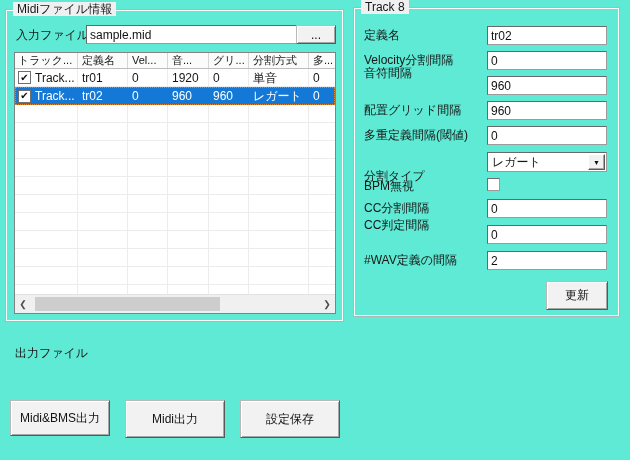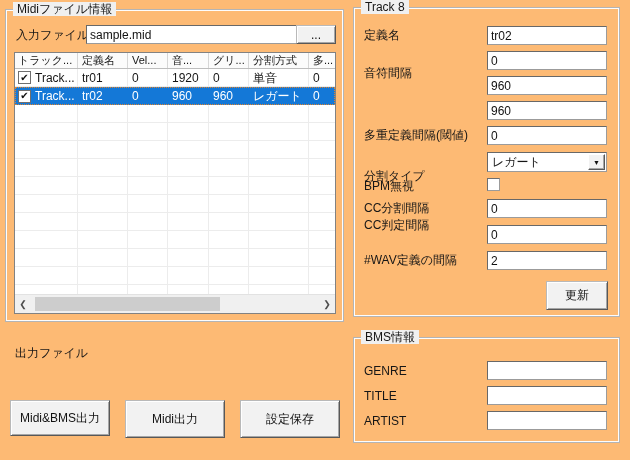--- a/index.html
+++ b/index.html
@@ -1,18 +1,18 @@
 <!DOCTYPE html>
 <html><head>
 <meta charset="utf-8">
 <style>
   html,body{margin:0;padding:0;}
   body{background:#d7d7d7;font-family:"Liberation Sans",sans-serif;}
   #window{
-    position:relative;width:630px;height:460px;background:#fdba74;
+    position:relative;width:630px;height:460px;background:#5eead4;
     font-size:12px;color:#161616;overflow:hidden;
   }
   
   .groupbox{
     position:absolute;border:1px solid #b4b4b4;
     box-shadow:inset 1px 1px 0 #fdfdfd, inset -1px -1px 0 #fdfdfd;
     box-sizing:border-box;
   }
   .groupbox-title{
     position:absolute;top:-8px;left:7px;background:#f0f0f0;padding:0 4px;
@@ -174,25 +174,27 @@
   <div class="btn" style="left:10px;top:400px;width:100px;height:36px;">Midi&amp;BMS出力</div>
   <div class="btn" style="left:240px;top:400px;width:100px;height:38px;">設定保存</div>
   <div class="btn" style="left:125px;top:400px;width:100px;height:38px;">Midi出力</div>
 
   <div class="groupbox" id="group-track" style="left:353px;top:7px;width:267px;height:310px;">
     <span class="groupbox-title">Track 8</span>
 
     <span class="lbl flabel" style="top:20px;">定義名</span>
     <input class="field tg-field" style="top: 18px;" value="tr02">
 
+    <span class="lbl flabel" style="top:45px;">Velocity分割間隔</span>
     <input class="field tg-field" style="top: 43px;" value="0">
 
     <span class="lbl flabel" style="top:58px;">音符間隔</span>
     <input class="field tg-field" style="top: 68px;" value="960">
 
+    <span class="lbl flabel" style="top:95px;">配置グリッド間隔</span>
     <input class="field tg-field" style="top: 93px;" value="960">
 
     <span class="lbl flabel" style="top:120px;">多重定義間隔(閾値)</span>
     <input class="field tg-field" style="top: 118px;" value="0">
 
     <span class="lbl flabel" style="top:162px;font-family:Liberation Mono, monospace;">分割タイプ</span>
     <div class="combo" style="left:133px;top:144px;">
       <span class="combo-text">レガート</span>
       <span class="combo-btn">
         <span class="combo-arrow">▼</span>
@@ -207,26 +209,14 @@
 
     <span class="lbl flabel" style="top:210px;">CC判定間隔</span>
     <input class="field tg-field" style="top: 217px;" value="0">
 
     <span class="lbl flabel" style="top:245px;">#WAV定義の間隔</span>
     <input class="field tg-field" style="top: 243px;" value="2">
 
     <div class="btn" style="left:192px;top:273px;width:62px;height:29px;">更新</div>
   </div>
 
-  <div class="groupbox" id="group-bms" style="left:353px;top:337px;width:267px;height:106px;">
-    <span class="groupbox-title">BMS情報</span>
-
-    <span class="lbl flabel" style="top:26px;">GENRE</span>
-    <input class="field tg-field" style="top: 23px;" value="">
-
-    <span class="lbl flabel" style="top:51px;">TITLE</span>
-    <input class="field tg-field" style="top: 48px;" value="">
-
-    <span class="lbl flabel" style="top:76px;">ARTIST</span>
-    <input class="field tg-field" style="top: 73px;" value="">
-  </div>
 
 </div>
 
 </body></html>

